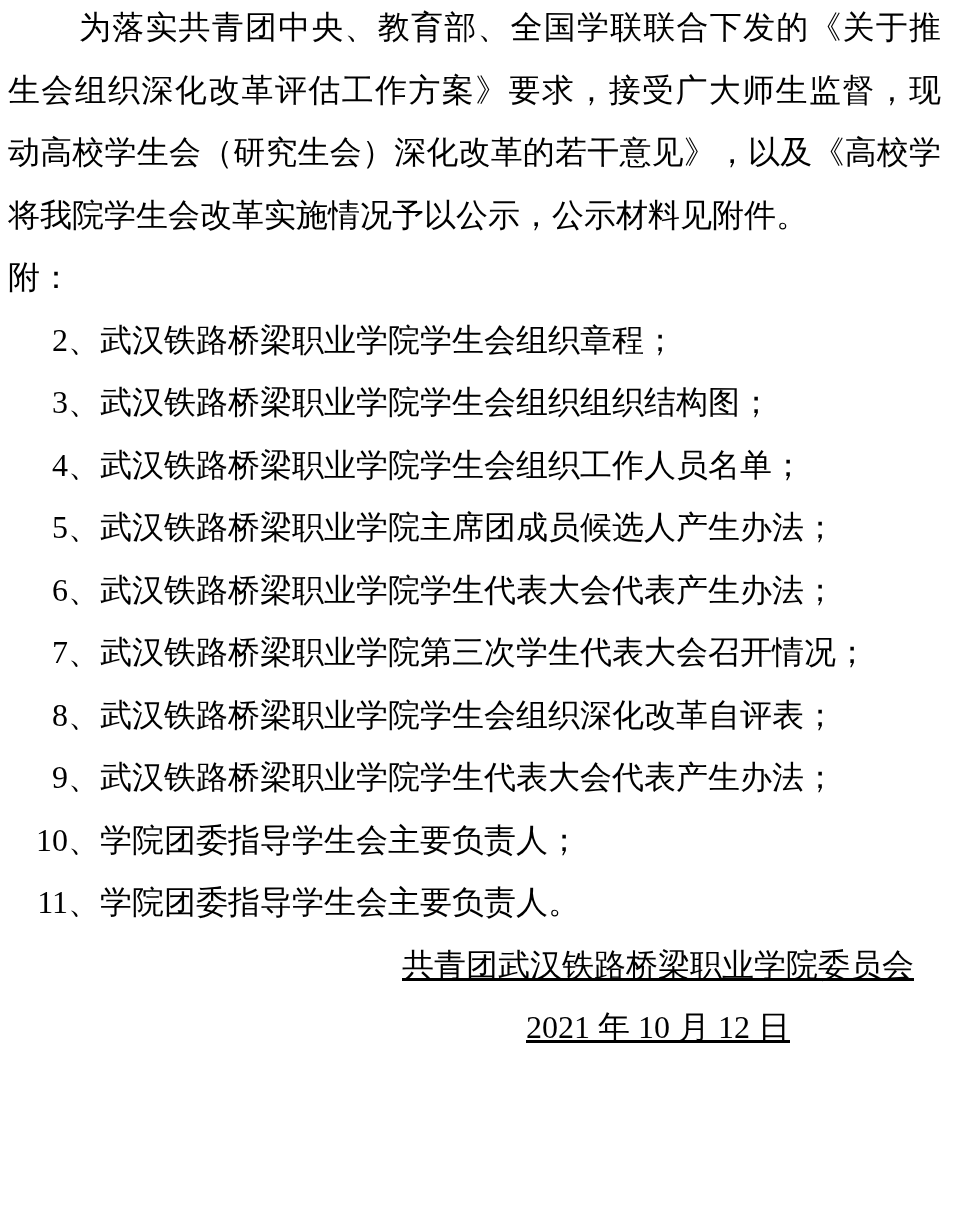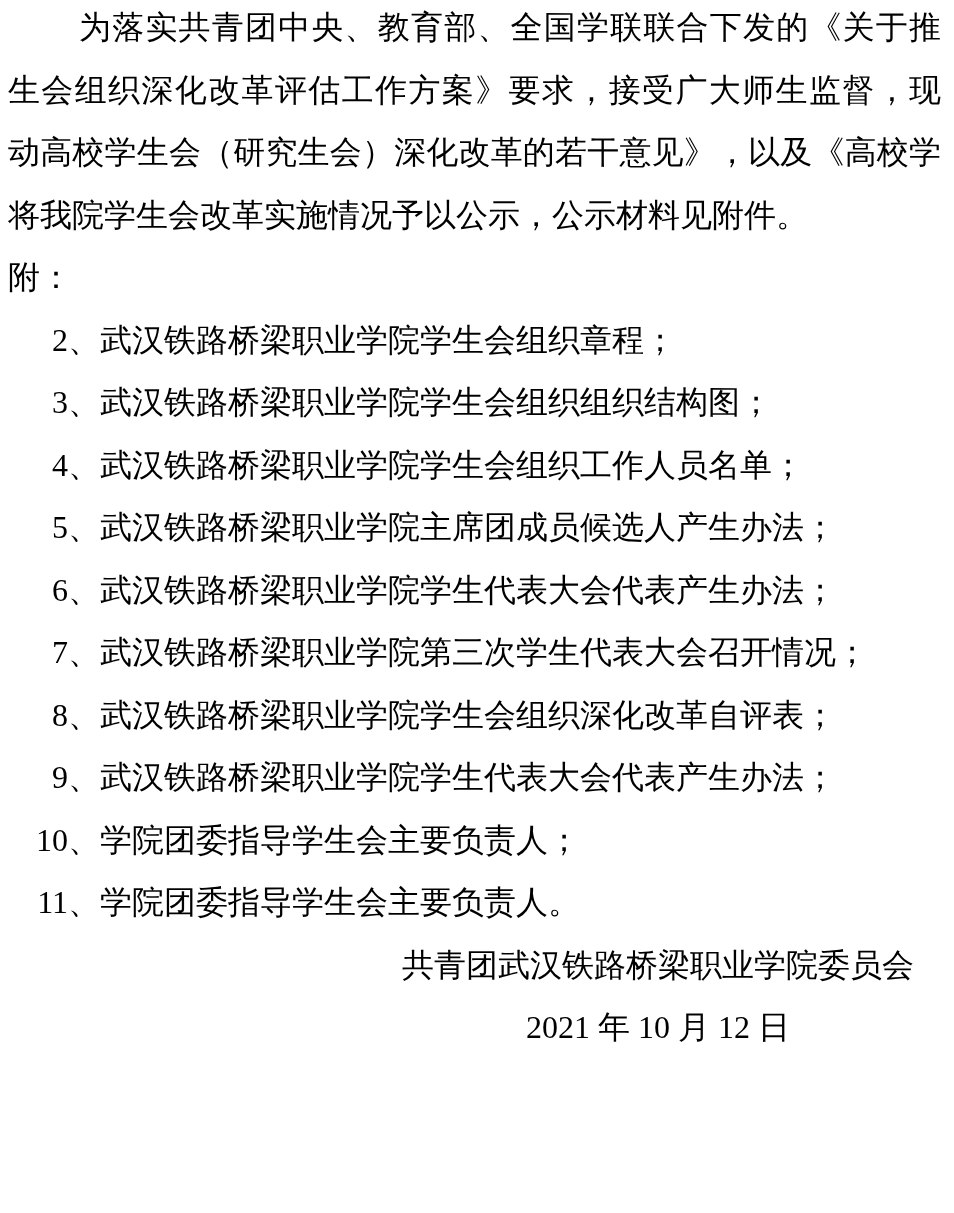--- a/index.html
+++ b/index.html
@@ -44,20 +44,21 @@
   }
   .sig-inner {
     display: flex;
     flex-direction: column;
     align-items: center;
   }
   .sig-org, .sig-date {
     line-height: 62.5px;
     height: 62.5px;
     white-space: nowrap;
+    text-decoration: underline;
   }
 </style>
 </head>
 <body>
 
 <div class="page">
   <div class="content">
 
     <div id="paragraphs">
         <div class="para indent">

